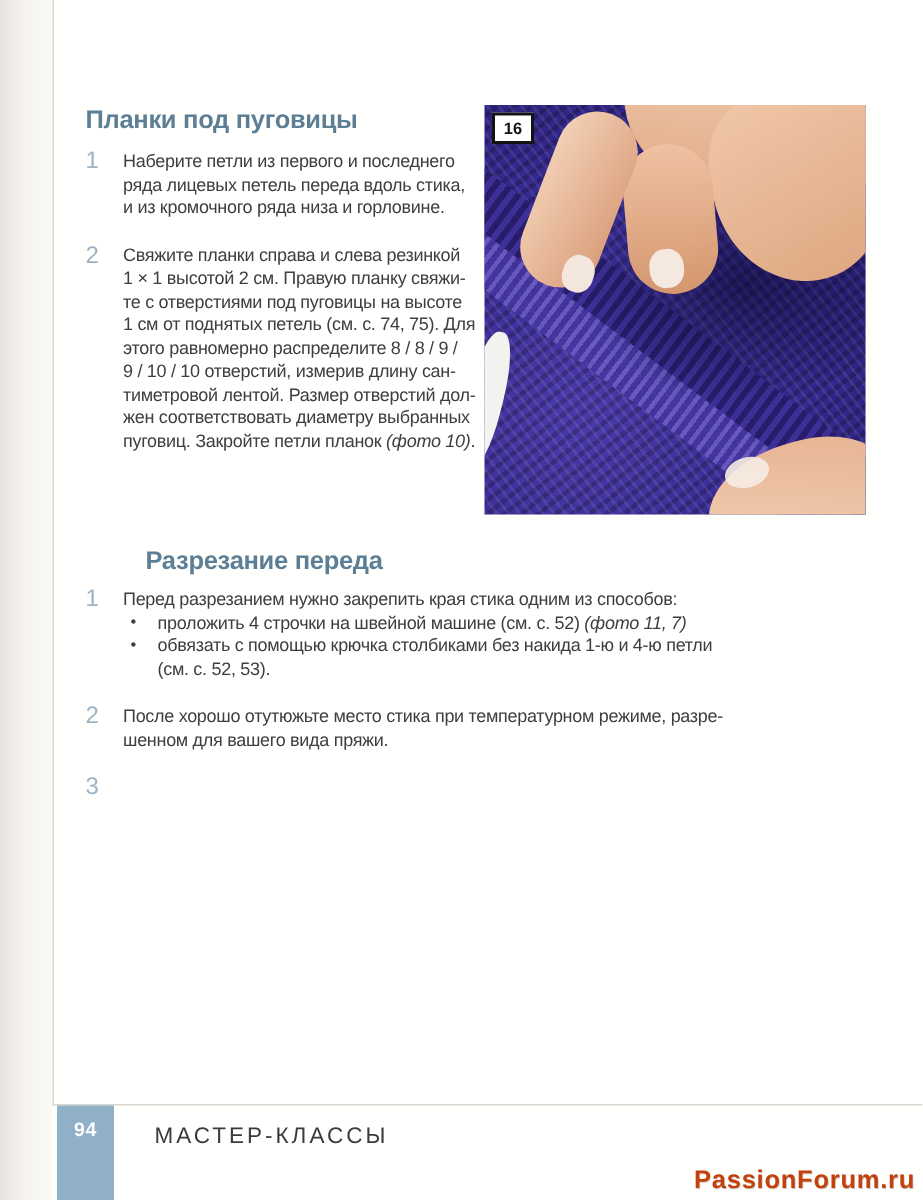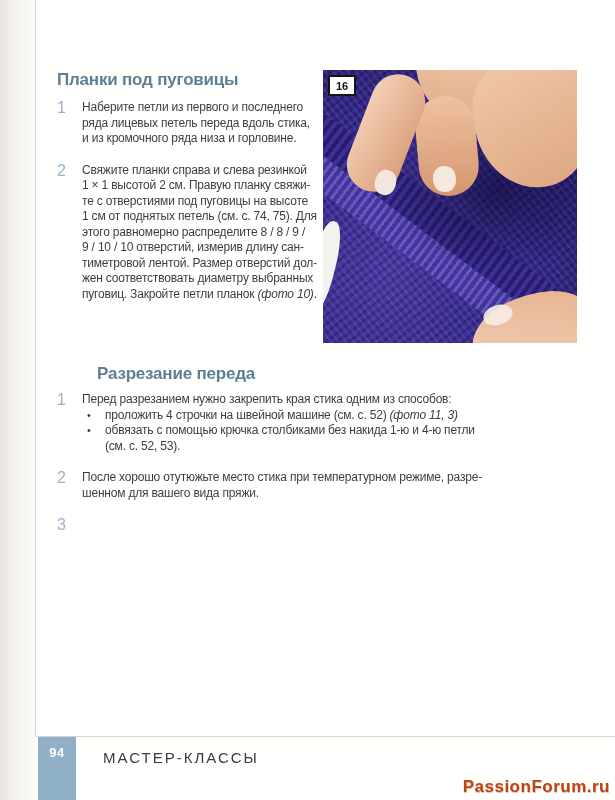--- a/index.html
+++ b/index.html
@@ -114,21 +114,21 @@
 
   <h2 class="hd" id="hd-b">Разрезание переда</h2>
 
   <div class="steps" id="steps-b">
     <div class="step">
       <span class="num">1</span>
       <div>
         <p class="txt">Перед разрезанием нужно закрепить края стика одним из способов:</p>
         <div class="bullet-row">
           <span class="dot">•</span>
-          <p class="txt"><span>проложить 4 строчки на швейной машине (см. с. 52) </span><em>(фото 11, 3)</em></p>
+          <p class="txt"><span>проложить 4 строчки на швейной машине (см. с. 52) </span><em>(фото 11, 7)</em></p>
         </div>
         <div class="bullet-row">
           <span class="dot">•</span>
           <p class="txt">обвязать с помощью крючка столбиками без накида 1-ю и 4-ю петли
 (см. с. 52, 53).</p>
         </div>
       </div>
     </div>
     <div class="step">
       <span class="num">2</span>

